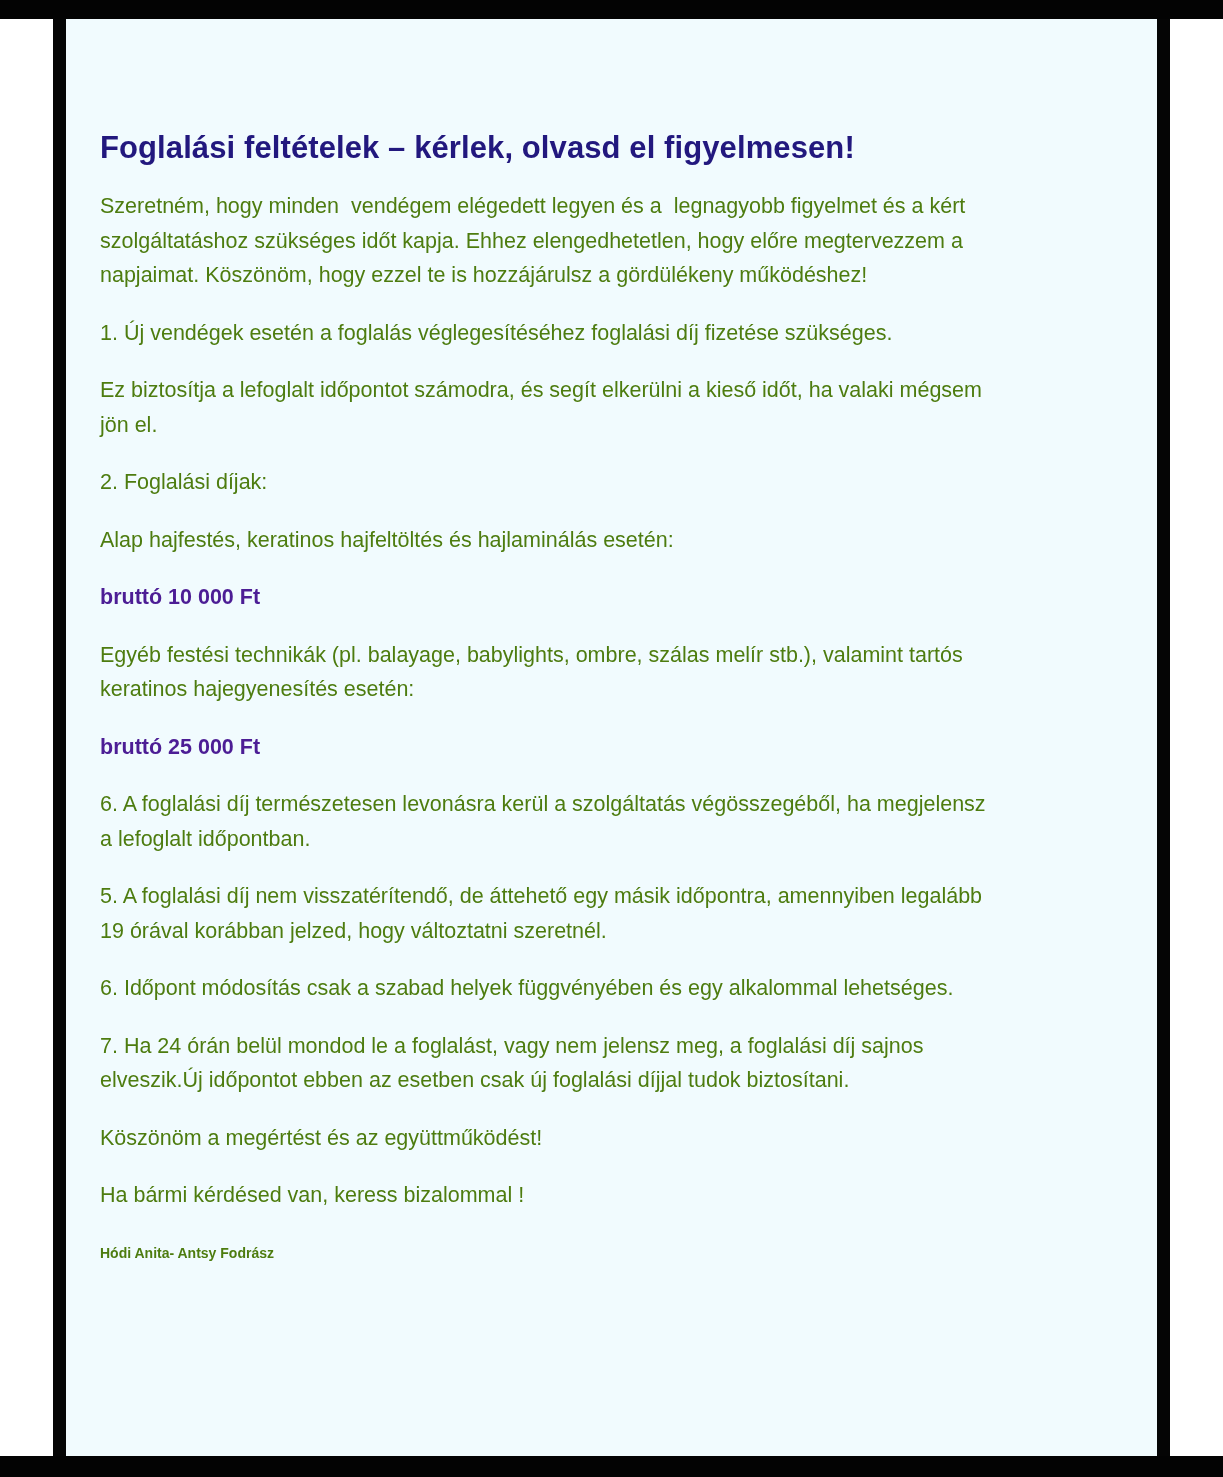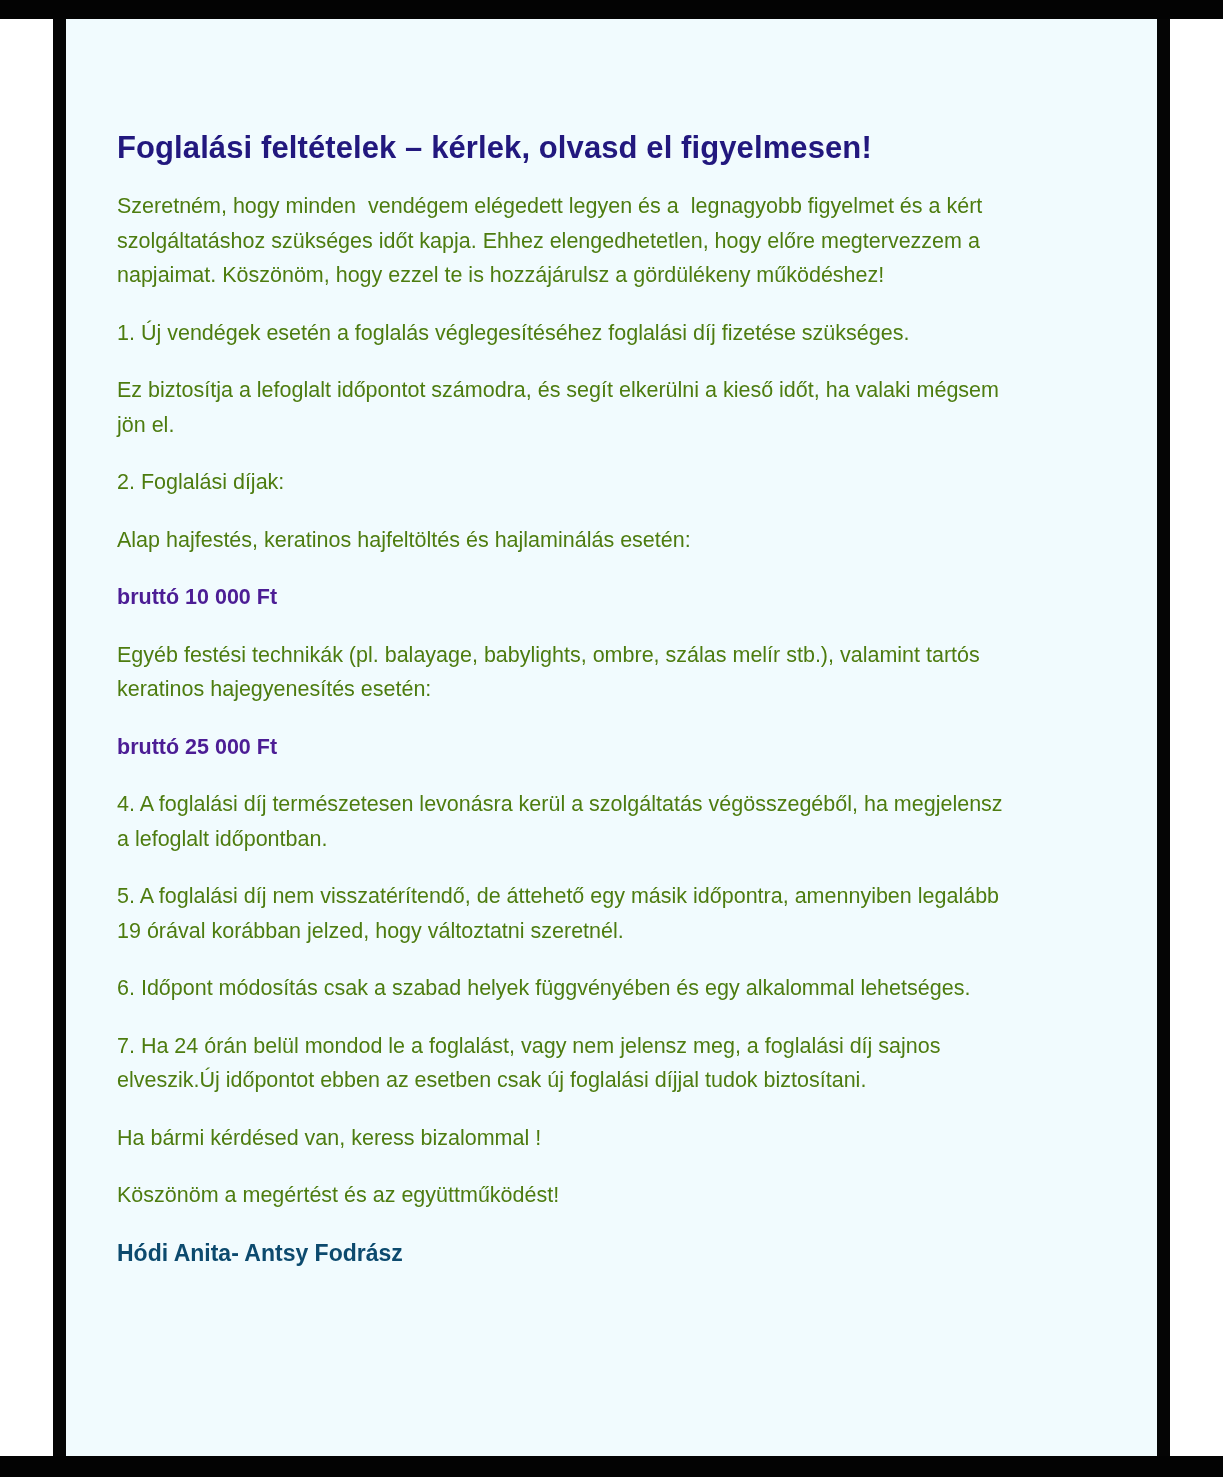--- a/index.html
+++ b/index.html
@@ -51,21 +51,21 @@
       background: #ffffff;
     }
     .panel {
       position: absolute;
       left: 66px; top: 19px;
       width: 1091px; height: 1437px;
       background: #f1fbfe;
     }
     .content {
       position: absolute;
-      left: 51px;
+      left: 34px;
       top: 110px;
       width: 990px;
     }
     .title {
       margin: 0 0 22px 0;
       font-size: 31px;
       font-weight: bold;
       color: #22187e;
       line-height: 38px;
       letter-spacing: 0.1px;
@@ -76,24 +76,24 @@
       line-height: 34.5px;
       color: #4d7c0f;
       white-space: pre-wrap;
     }
     .para.bold {
       font-weight: bold;
       color: #4c1d95;
     }
     .signature {
       margin: 0;
-      font-size: 23px;
+      font-size: 14px;
       line-height: 34.5px;
       font-weight: bold;
-      color: #0c4a6e;
+      color: #4d7c0f;
     }
   </style>
 </head>
 <body>
 
 <div class="top-bar"></div>
 <div class="left-margin"></div>
 <div class="left-rule"></div>
 
 <div class="panel">
@@ -105,29 +105,29 @@
 napjaimat. Köszönöm, hogy ezzel te is hozzájárulsz a gördülékeny működéshez!</p>
     <p class="para">1. Új vendégek esetén a foglalás véglegesítéséhez foglalási díj fizetése szükséges.</p>
     <p class="para">Ez biztosítja a lefoglalt időpontot számodra, és segít elkerülni a kieső időt, ha valaki mégsem
 jön el.</p>
     <p class="para">2. Foglalási díjak:</p>
     <p class="para">Alap hajfestés, keratinos hajfeltöltés és hajlaminálás esetén:</p>
     <p class="para bold">bruttó 10 000 Ft</p>
     <p class="para">Egyéb festési technikák (pl. balayage, babylights, ombre, szálas melír stb.), valamint tartós
 keratinos hajegyenesítés esetén:</p>
     <p class="para bold">bruttó 25 000 Ft</p>
-    <p class="para">4. A foglalási díj természetesen levonásra kerül a szolgáltatás végösszegéből, ha megjelensz
+    <p class="para">6. A foglalási díj természetesen levonásra kerül a szolgáltatás végösszegéből, ha megjelensz
 a lefoglalt időpontban.</p>
     <p class="para">5. A foglalási díj nem visszatérítendő, de áttehető egy másik időpontra, amennyiben legalább
 19 órával korábban jelzed, hogy változtatni szeretnél.</p>
     <p class="para">6. Időpont módosítás csak a szabad helyek függvényében és egy alkalommal lehetséges.</p>
     <p class="para">7. Ha 24 órán belül mondod le a foglalást, vagy nem jelensz meg, a foglalási díj sajnos
 elveszik.Új időpontot ebben az esetben csak új foglalási díjjal tudok biztosítani.</p>
+    <p class="para">Köszönöm a megértést és az együttműködést!</p>
     <p class="para">Ha bármi kérdésed van, keress bizalommal !</p>
-    <p class="para">Köszönöm a megértést és az együttműködést!</p>
 
     <p class="signature">Hódi Anita- Antsy Fodrász</p>
   </div>
 </div>
 
 <div class="right-rule"></div>
 <div class="right-margin"></div>
 <div class="bottom-bar"></div>
 
 </body></html>

